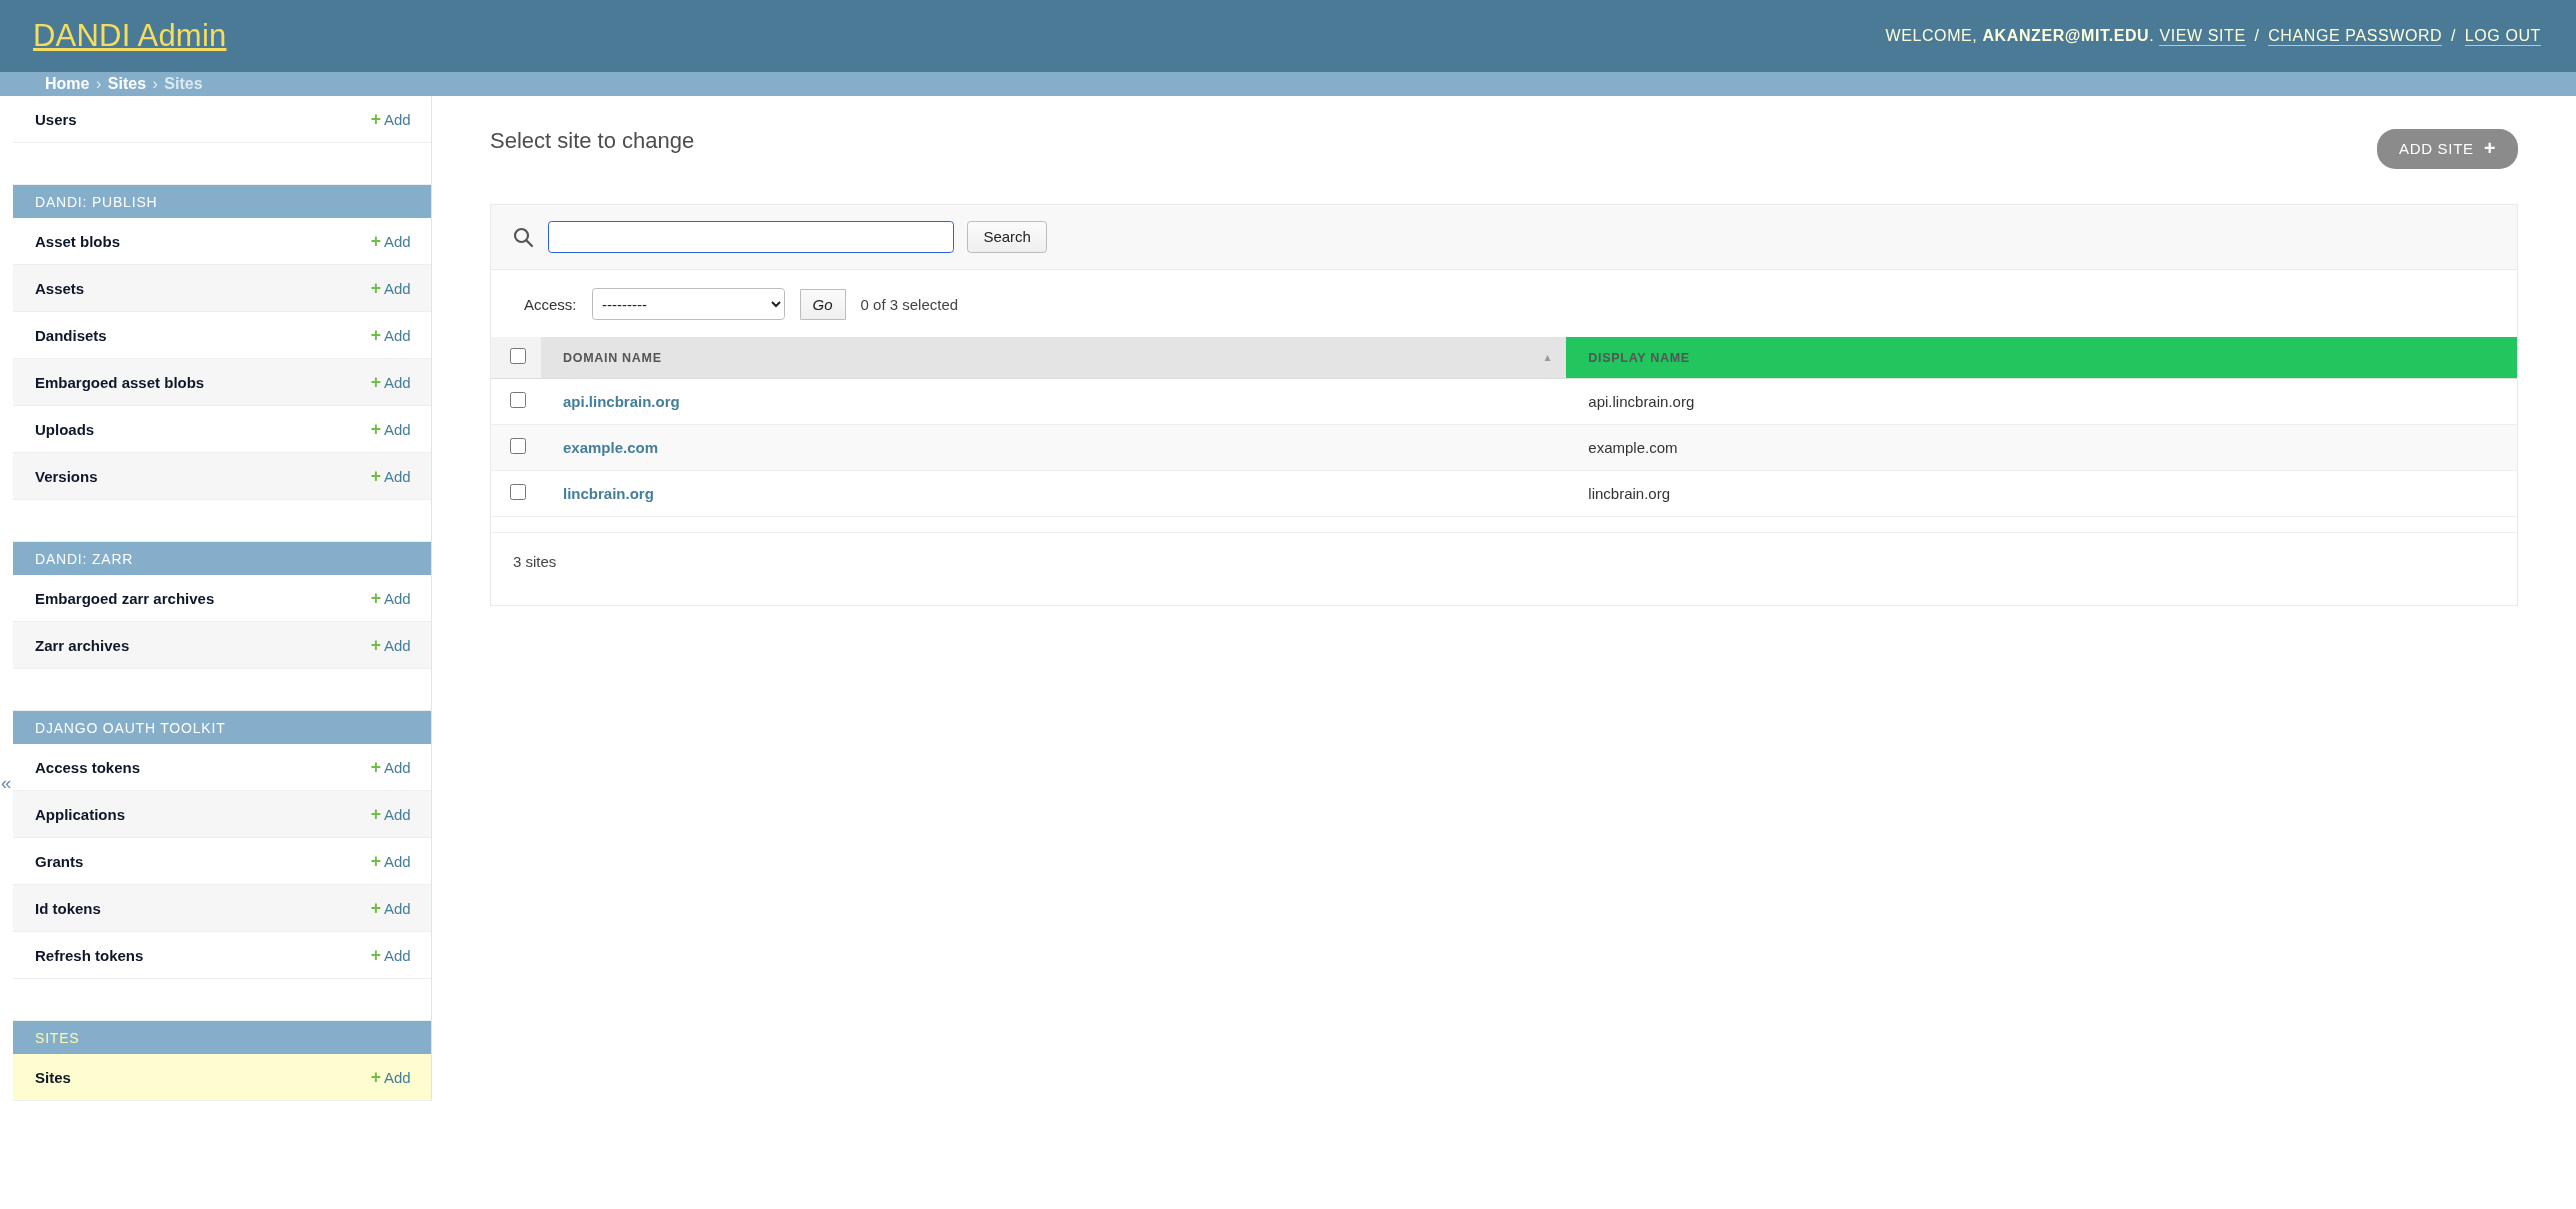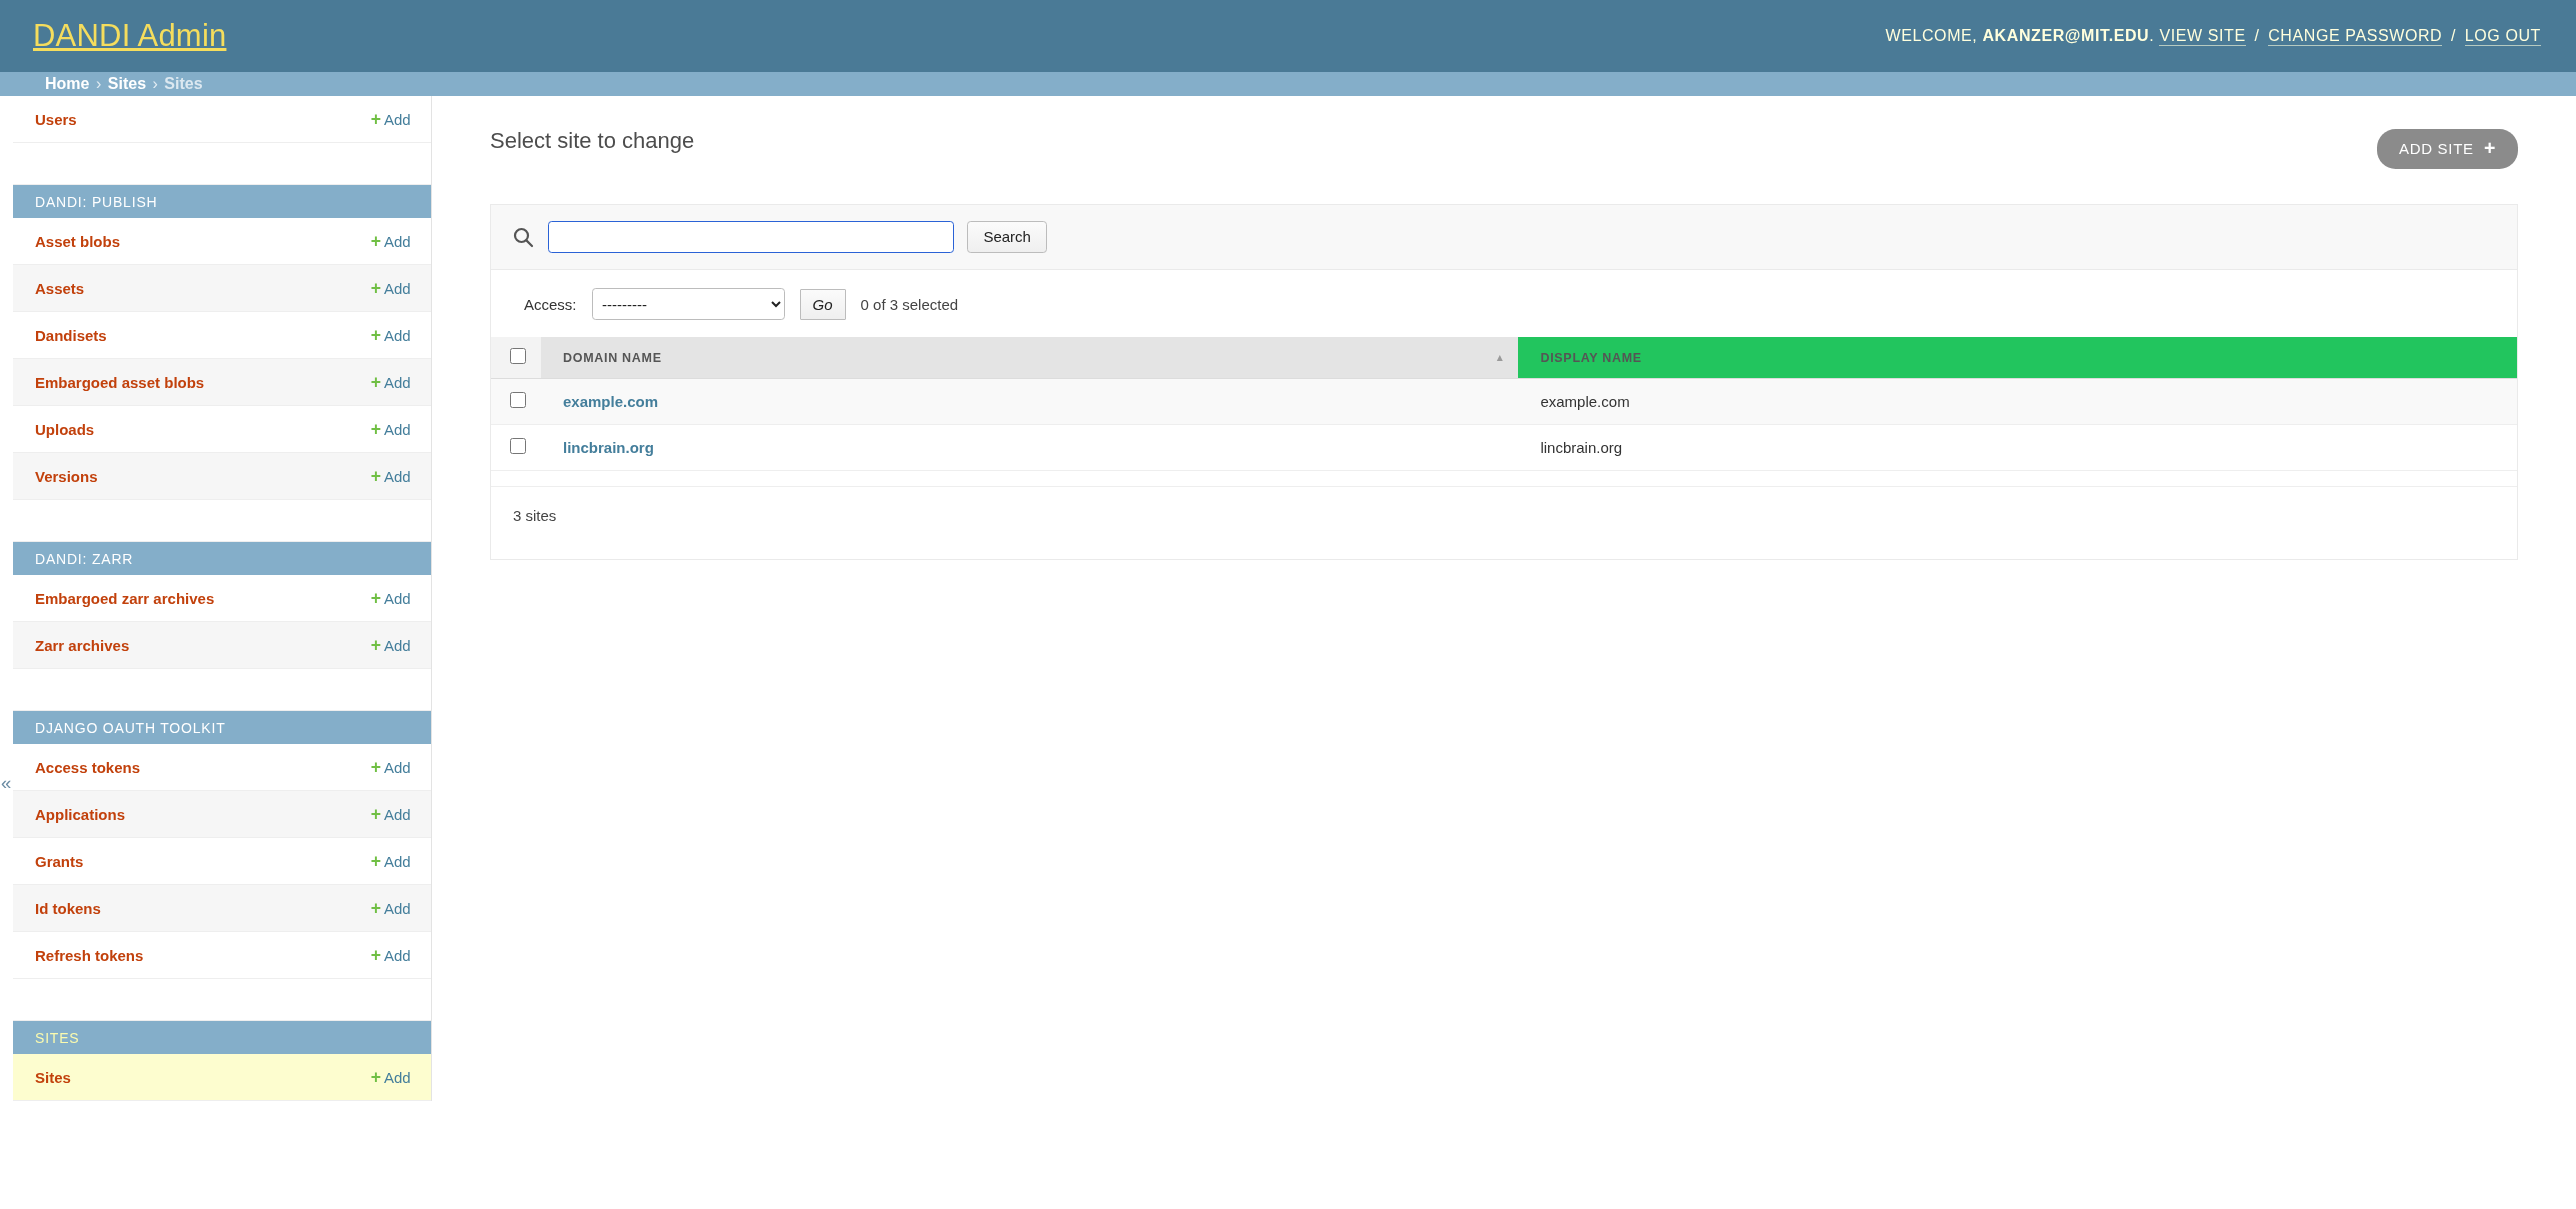--- a/index.html
+++ b/index.html
@@ -98,21 +98,21 @@
     align-items: center;
     justify-content: space-between;
     height: 47px;
     padding: 0 20.4px 0 22px;
     border-bottom: 0.9px solid #eeeeee;
     background: #ffffff;
   }
   .model-row.alt { background: #f6f6f6; }
   .model-row.current { background: #fdfdcf; }
   .model-row a.model-link {
-    color: #c2410c;
+    color: #0f172a;
     font-weight: bold;
     text-decoration: none;
     font-size: 15px;
   }
   .addlink {
     color: #447e9b;
     text-decoration: none;
     font-size: 15px;
     white-space: nowrap;
   }
@@ -433,20 +433,25 @@
             <th class="sorted-col">
               <span>DOMAIN NAME</span>
               <span class="sort-indicator">▲</span>
             </th>
             <th class="col-display">
               <span>DISPLAY NAME</span>
             </th>
           </tr>
         </thead>
         <tbody id="result-rows">
+            <tr class="row1">
+              <td class="col-check"><input type="checkbox" style=""></td>
+              <td class="col-domain"><a href="#">api.lincbrain.org</a></td>
+              <td class="col-display">api.lincbrain.org</td>
+            </tr>
             <tr class="row2">
               <td class="col-check"><input type="checkbox" style=""></td>
               <td class="col-domain"><a href="#">example.com</a></td>
               <td class="col-display">example.com</td>
             </tr>
             <tr class="row1">
               <td class="col-check"><input type="checkbox" style=""></td>
               <td class="col-domain"><a href="#">lincbrain.org</a></td>
               <td class="col-display">lincbrain.org</td>
             </tr>

